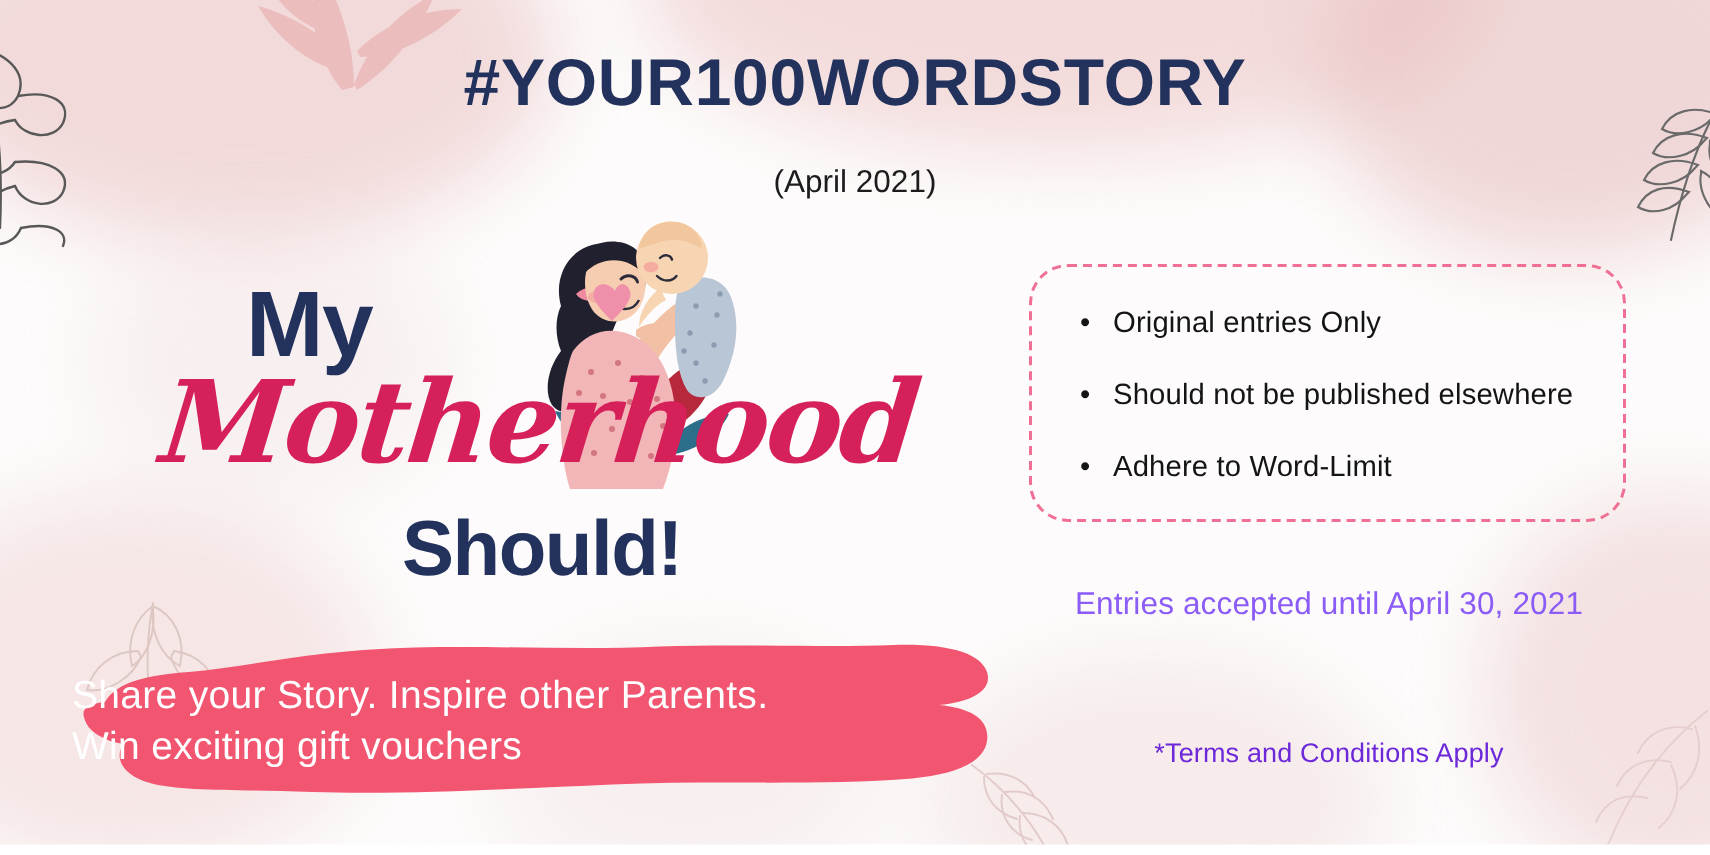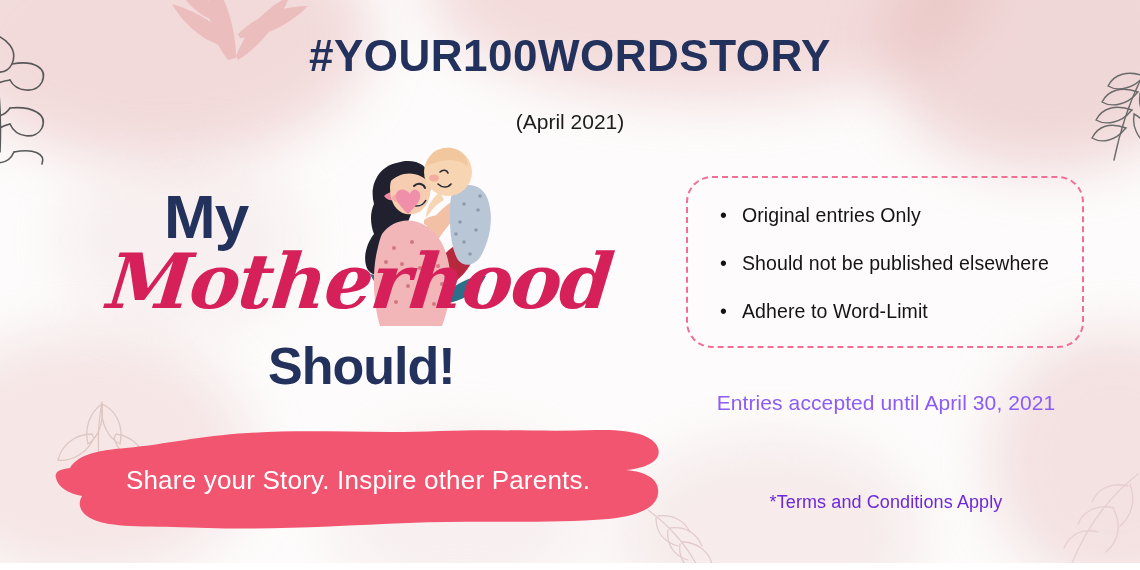--- a/index.html
+++ b/index.html
@@ -74,21 +74,21 @@
   .terms{
     position:absolute;left:686px;top:492px;width:400px;text-align:center;
     font-size:18px;color:#6d28d9;letter-spacing:.1px;
   }
 
   
   .banner{position:absolute;left:48px;top:424px;width:620px;height:112px;}
   .banner svg{position:absolute;left:0;top:0;}
   .banner-txt{
     position:absolute;left:0;top:0;width:620px;height:112px;
-    display:flex;flex-direction:column;align-items:center;justify-content:center;
+    display:flex;flex-direction:column;justify-content:center;
     color:#ffffff;
   }
   .banner-l1{font-size:26px;line-height:1.32;letter-spacing:.2px;}
   .banner-l2{font-size:26px;line-height:1.32;letter-spacing:.2px;}
 </style>
 </head>
 <body>
 
 <div id="poster">
 
@@ -292,16 +292,17 @@
       <path d="M22 44 C 30 30, 52 26, 78 24 C 120 20, 150 12, 200 9
                C 260 5, 330 10, 392 7 C 450 5, 500 8, 548 6
                C 586 5, 606 12, 610 24 C 614 36, 600 44, 578 46
                C 600 48, 612 56, 610 70 C 608 84, 590 92, 560 95
                C 500 100, 430 96, 360 99 C 290 102, 220 106, 160 104
                C 110 102, 74 104, 52 98 C 34 93, 28 82, 34 72
                C 22 70, 10 64, 8 54 C 6 48, 12 45, 22 44 Z" fill="#f2556f"></path>
     </svg>
     <div class="banner-txt">
       <div class="banner-l1">Share your Story. Inspire other Parents.</div>
+      <div class="banner-l2">Win exciting gift vouchers</div>
     </div>
   </div>
 
 </div>
 
 </body></html>

